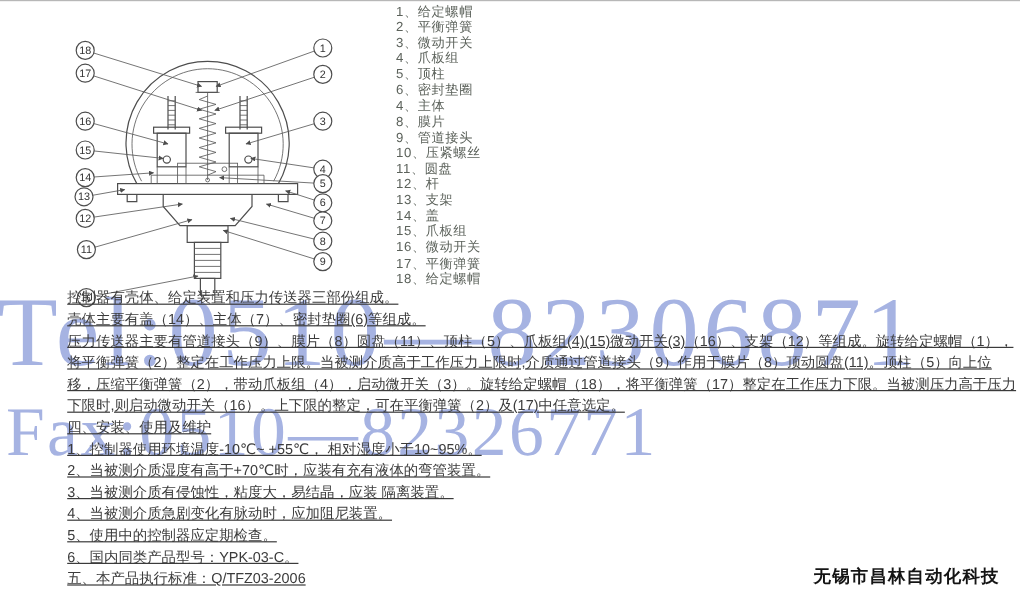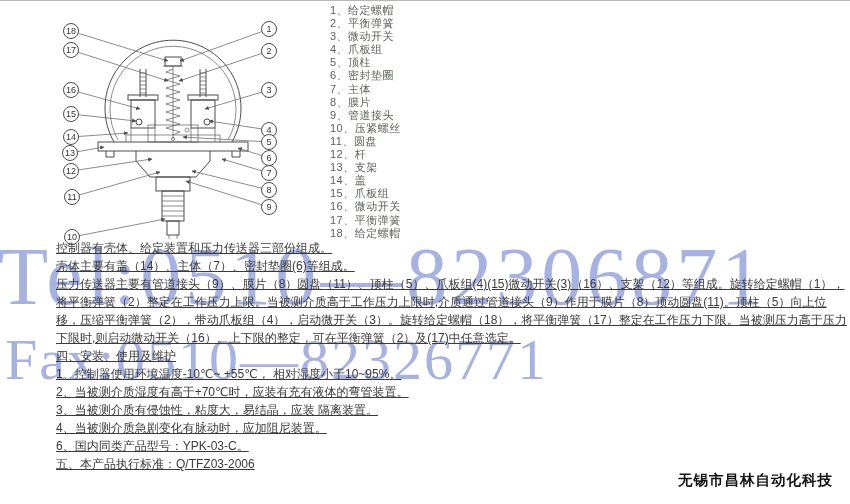--- a/index.html
+++ b/index.html
@@ -8,21 +8,21 @@
     background:#ffffff;border-top:1px solid #b7b7b7;box-sizing:border-box;
     font-family:"Liberation Sans","DejaVu Sans",sans-serif;
   }
   
   .watermark{position:absolute;z-index:0;pointer-events:none;white-space:nowrap;
     font-family:"Liberation Serif","DejaVu Serif",serif;color:#a6b3e2;line-height:1;
     transform-origin:left top;}
   .wm-tel{left:-2px;top:235px;font-size:82px;letter-spacing:4px;}
   .wm-fax{left:5px;top:330px;font-size:58px;letter-spacing:2px;}
   
-  .diagram{position:absolute;left:40px;top:8px;width:285px;height:240px;z-index:1;}
+  .diagram{position:absolute;left:40px;top:19px;width:285px;height:240px;z-index:1;}
   .diagram svg{width:100%;height:100%;}
   .dg{stroke:#4d4d4d;stroke-width:1;fill:none;}
   .dg-thin{stroke:#5a5a5a;stroke-width:.7;fill:none;}
   .callout-circle{stroke:#4d4d4d;stroke-width:1;fill:#ffffff;}
   .callout-num{font-family:"Liberation Sans",sans-serif;font-size:9px;fill:#333;text-anchor:middle;}
   
   .parts-list{position:absolute;left:330px;top:3px;z-index:1;
     font-size:11px;line-height:13.1px;color:#5c625b;letter-spacing:.5px;}
   
   .doc-text{position:absolute;left:56px;top:238px;width:792px;z-index:1;
@@ -193,21 +193,21 @@
 </svg>
 </div>
 
 <div class="parts-list">
   <div>1、给定螺帽</div>
   <div>2、平衡弹簧</div>
   <div>3、微动开关</div>
   <div>4、爪板组</div>
   <div>5、顶柱</div>
   <div>6、密封垫圈</div>
-  <div>7、主体</div>
+  <div>4、主体</div>
   <div>8、膜片</div>
   <div>9、管道接头</div>
   <div>10、压紧螺丝</div>
   <div>11、圆盘</div>
   <div>12、杆</div>
   <div>13、支架</div>
   <div>14、盖</div>
   <div>15、爪板组</div>
   <div>16、微动开关</div>
   <div>17、平衡弹簧</div>
@@ -216,17 +216,18 @@
 
 <div class="doc-text">
   <div class="para">控制器有壳体、给定装置和压力传送器三部份组成。</div>
   <div class="para">壳体主要有盖（14）、主体（7）、密封垫圈(6)等组成。</div>
   <div class="para">压力传送器主要有管道接头（9）、膜片（8）圆盘（11）、顶柱（5）、爪板组(4)(15)微动开关(3)（16）、支架（12）等组成。旋转给定螺帽（1），将平衡弹簧（2）整定在工作压力上限。当被测介质高于工作压力上限时,介质通过管道接头（9）作用于膜片（8）顶动圆盘(11)。顶柱（5）向上位移，压缩平衡弹簧（2），带动爪板组（4），启动微开关（3）。旋转给定螺帽（18），将平衡弹簧（17）整定在工作压力下限。当被测压力高于压力下限时,则启动微动开关（16）。上下限的整定，可在平衡弹簧（2）及(17)中任意选定。</div>
   <div class="para">四、安装、使用及维护</div>
   <div class="para">1、控制器使用环境温度-10℃~ +55℃， 相对湿度小于10~95%。</div>
   <div class="para">2、当被测介质湿度有高于+70℃时，应装有充有液体的弯管装置。</div>
   <div class="para">3、当被测介质有侵蚀性，粘度大，易结晶，应装 隔离装置。</div>
   <div class="para">4、当被测介质急剧变化有脉动时，应加阻尼装置。</div>
+  <div class="para">5、使用中的控制器应定期检查。</div>
   <div class="para">6、国内同类产品型号：YPK-03-C。</div>
   <div class="para">五、本产品执行标准：Q/TFZ03-2006</div>
 </div>
 
 <div class="company">无锡市昌林自动化科技</div>
 
 </body></html>

